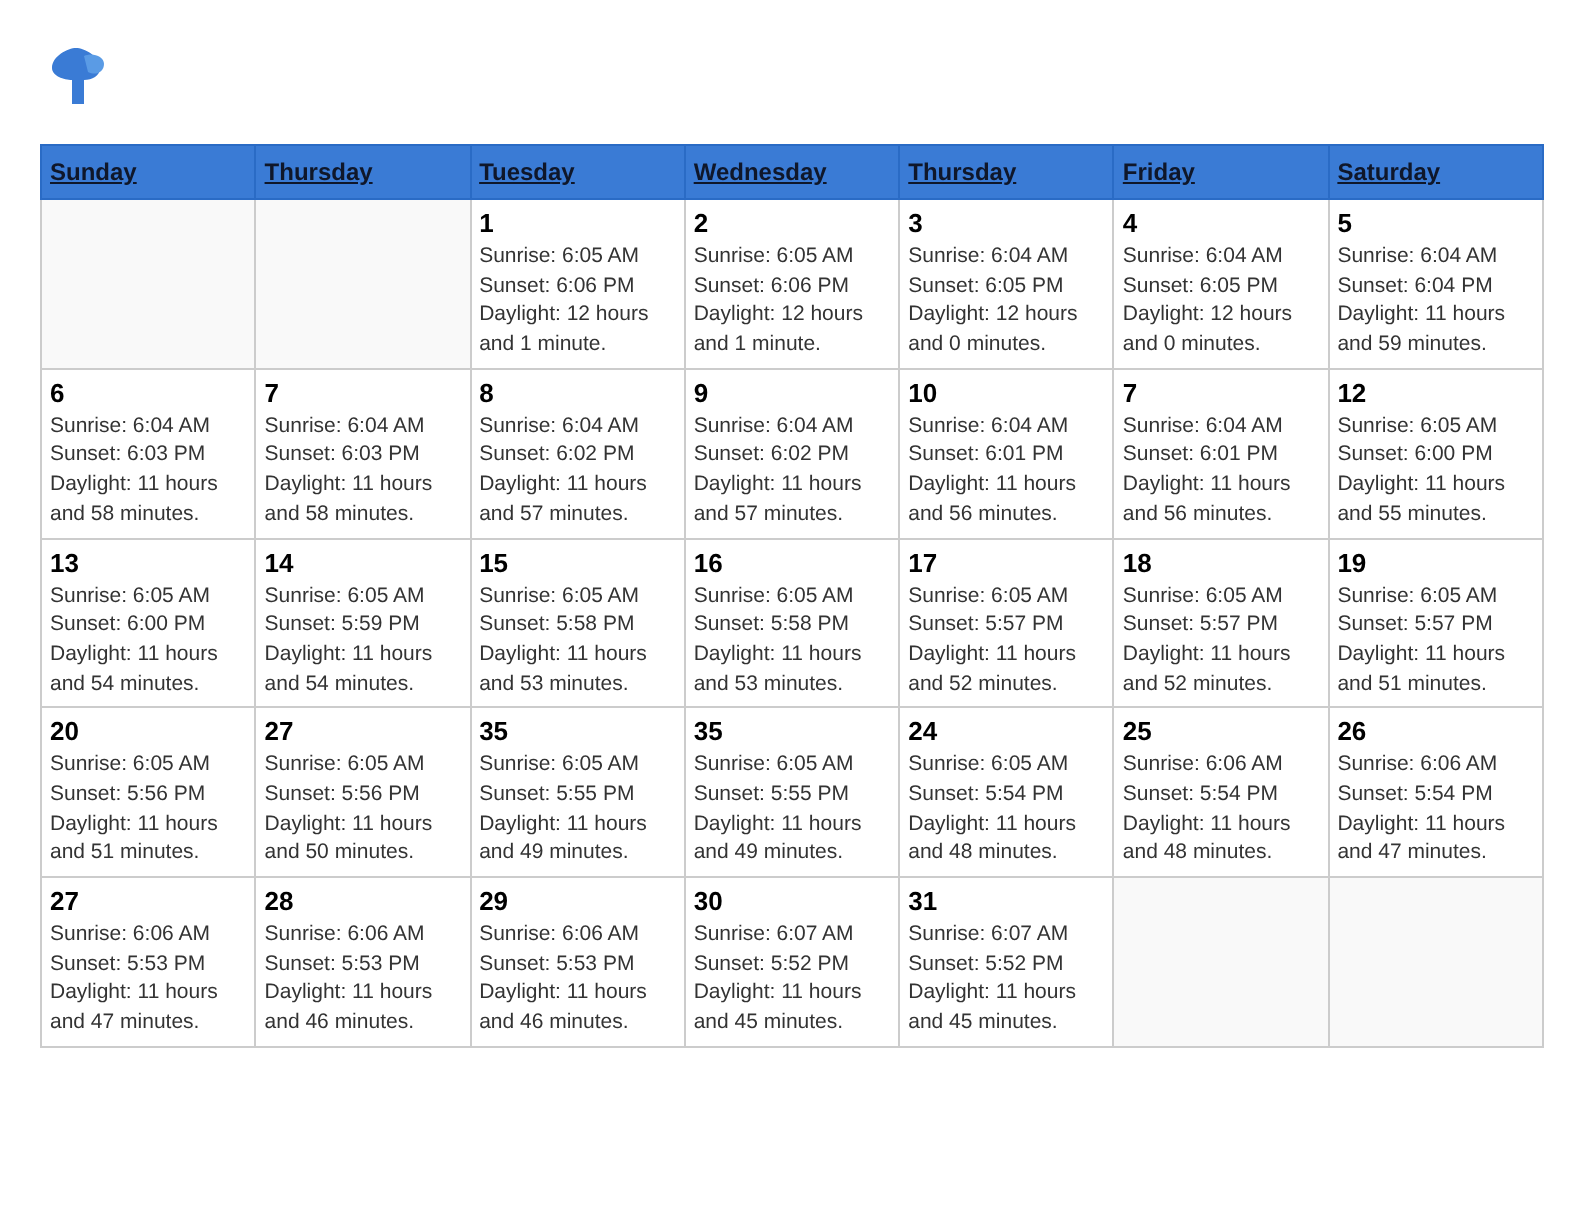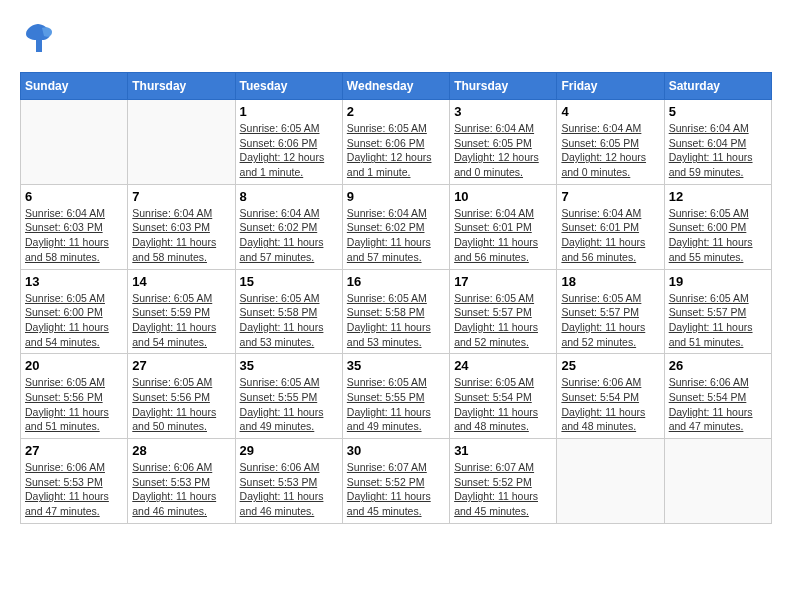--- a/index.html
+++ b/index.html
@@ -47,44 +47,44 @@
       font-size: 16px;
       color: #555;
     }
     .calendar {
       width: 100%;
       border-collapse: collapse;
       font-size: 11px;
     }
     .calendar th {
       background: #3a7bd5;
-      color: #ffffff;
+      color: #0f172a;
       padding: 6px 4px;
       text-align: left;
       font-size: 12px;
       border: 1px solid #2a6bc5;
+      text-decoration: underline;
     }
     .calendar td {
       border: 1px solid #ccc;
       padding: 4px;
       vertical-align: top;
       width: 107px;
       min-height: 80px;
     }
     .day-num {
       font-weight: bold;
       font-size: 13px;
       display: block;
       margin-bottom: 2px;
     }
     .day-info {
       color: #333;
       line-height: 1.4;
       font-size: 10.5px;
-      text-decoration: underline;
     }
     .empty-cell {
       background: #f9f9f9;
     }
   </style>
 </head>
 <body>
 
 <div class="header">
   <div class="logo">

